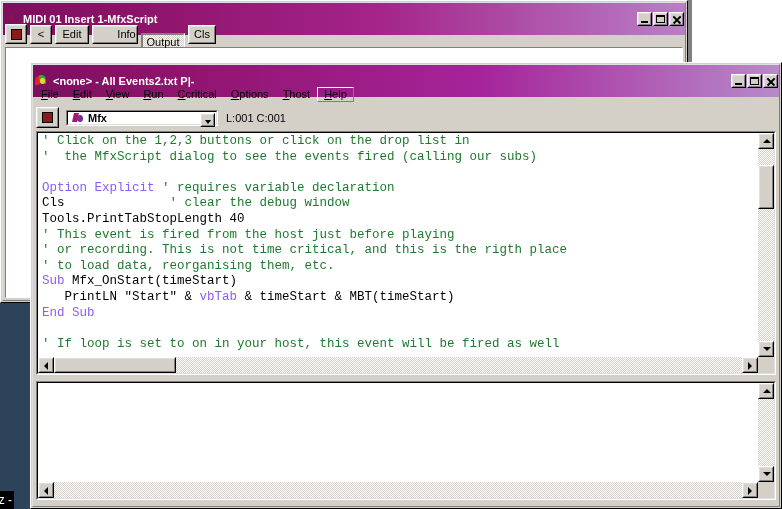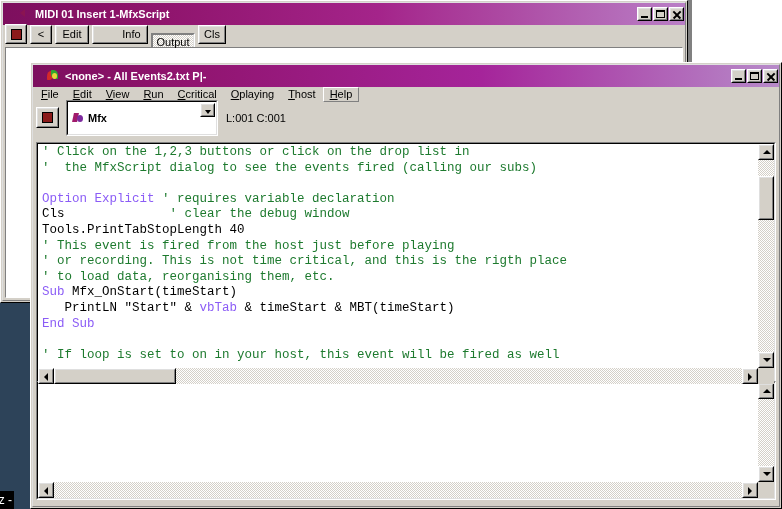--- a/index.html
+++ b/index.html
@@ -23,25 +23,25 @@
   }
   .win-inner {
     position:absolute; inset:1px;
     border-top: 1px solid #dfdfdf;
     border-left: 1px solid #dfdfdf;
     border-right: 1px solid #808080;
     border-bottom: 1px solid #808080;
     box-sizing: border-box;
   }
   .titlebar {
-    position:absolute; left:2px; right:2px; top:2px; height:22px;
+    position:absolute; left:2px; right:2px; top:2px; height:32px;
     background: linear-gradient(to right, #7d0f5e 0%, #8c1268 18%, #a4248a 55%, #b97fc6 100%);
     display:flex; align-items:center;
     box-sizing:border-box;
-    padding-left: 14px;
+    padding-left: 2px;
   }
   .titlebar.purple2 {
     background: linear-gradient(to right, #7d0f5e 0%, #90146e 20%, #a5249a 60%, #b78ac9 100%);
   }
   .title-text {
     color:#ffffff; font-size:11px; font-weight:bold;
     font-family:"Liberation Sans", sans-serif;
     white-space:nowrap; letter-spacing:0px;
     margin-left:4px;
   }
@@ -133,21 +133,21 @@
     border-right:1px solid #808080; border-bottom:1px solid #808080;
     padding:0px 6px 1px 6px;
   }
   .menu-item u { text-decoration:underline; }
 
   #toolbar2 {
     position:absolute; left:5px; top:42px; right:5px; height:25px;
     display:flex; align-items:center; gap:4px;
   }
   .combo {
-    height:36px; background:#ffffff;
+    height:16px; background:#ffffff;
     border-top:1px solid #808080; border-left:1px solid #808080;
     border-right:1px solid #ffffff; border-bottom:1px solid #ffffff;
     box-sizing:border-box; position:relative;
     display:flex; align-items:center;
   }
   .combo-inner{ position:absolute; inset:0;
     border-top:1px solid #000000; border-left:1px solid #000000;
     border-right:1px solid #dfdfdf; border-bottom:1px solid #dfdfdf;
     pointer-events:none; }
   .combo .lbl { position:relative; z-index:3; font-size:11px; font-weight:bold; margin-left:3px; white-space:nowrap;}
@@ -161,21 +161,21 @@
   .combo .arrow::after{ content:""; position:absolute; inset:0;
     border-top:1px solid #dfdfdf; border-left:1px solid #dfdfdf;
     border-right:1px solid #808080; border-bottom:1px solid #808080;}
   .tri-d { position:absolute; left:4px; top:6px; width:0;height:0;
     border-left:3.5px solid transparent; border-right:3.5px solid transparent;
     border-top:4px solid #000; z-index:3;}
   .statustext { font-size:11px; color:#000; margin-left:4px; white-space:nowrap;}
 
   
   #editor-frame {
-    position:absolute; left:5px; top:79px; right:5px; height:244px;
+    position:absolute; left:5px; top:68px; right:5px; height:244px;
     background:#ffffff;
     border-top:1px solid #808080; border-left:1px solid #808080;
     border-right:1px solid #ffffff; border-bottom:1px solid #ffffff;
     box-sizing:border-box;
   }
   #editor-frame .in2{ position:absolute; inset:0;
     border-top:1px solid #000; border-left:1px solid #000;
     border-right:1px solid #dfdfdf; border-bottom:1px solid #dfdfdf; }
   #code {
     position:absolute; left:2px; top:2px; right:18px; bottom:18px;
@@ -320,21 +320,21 @@
     <div id="win1-toolbar">
       <span class="btn stopbtn">
           <span class="sq"></span>
         </span>
       <span class="btn tb-sm" style="width:22px;">
           <span>&lt;</span>
         </span>
       <span class="btn tb-sm" style="width:34px;">
           <span>Edit</span>
         </span>
-      <span class="btn tb-sm" style="width:56px;padding-left:28px;">
+      <span class="btn tb-sm" style="width:46px;padding-left:28px;">
           <span>Info</span>
         </span>
       <span class="btn tb-sm pressed" style="width:44px;margin-top:16px;">
           <span>Output</span>
         </span>
       <span class="btn tb-sm" style="width:28px;">
           <span>Cls</span>
         </span>
     </div>
 
@@ -365,21 +365,21 @@
           </span>
       </span>
     </div>
 
     <div id="menubar">
       <span class="menu-item"><u>F</u><span>ile</span></span>
       <span class="menu-item"><u>E</u><span>dit</span></span>
       <span class="menu-item"><u>V</u><span>iew</span></span>
       <span class="menu-item"><u>R</u><span>un</span></span>
       <span class="menu-item"><u>C</u><span>critical</span></span>
-      <span class="menu-item"><u>O</u><span>playing</span></span>
+      <span class="menu-item"><u>O</u><span>ptions</span></span>
       <span class="menu-item"><u>T</u><span>host</span></span>
       <span class="menu-item active"><u>H</u><span>elp</span></span>
     </div>
 
     <div id="toolbar2">
       <span class="btn stopbtn" style="height:21px;width:23px;">
         <span class="sq"></span>
       </span>
       <span class="combo" style="width:152px;margin-left:3px;">
         <span class="combo-inner"></span>

